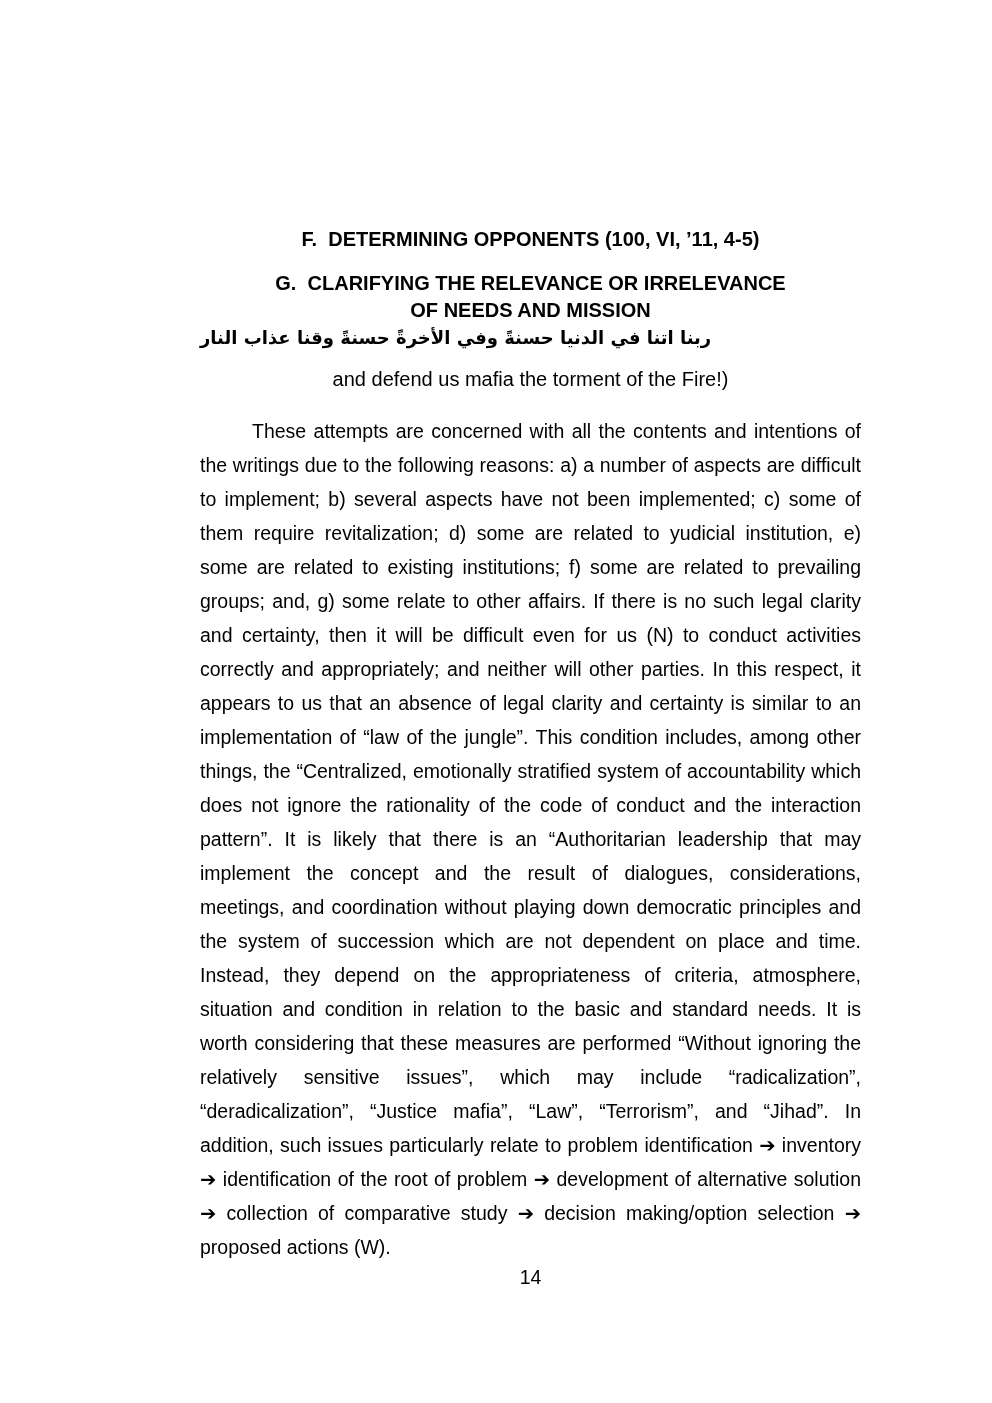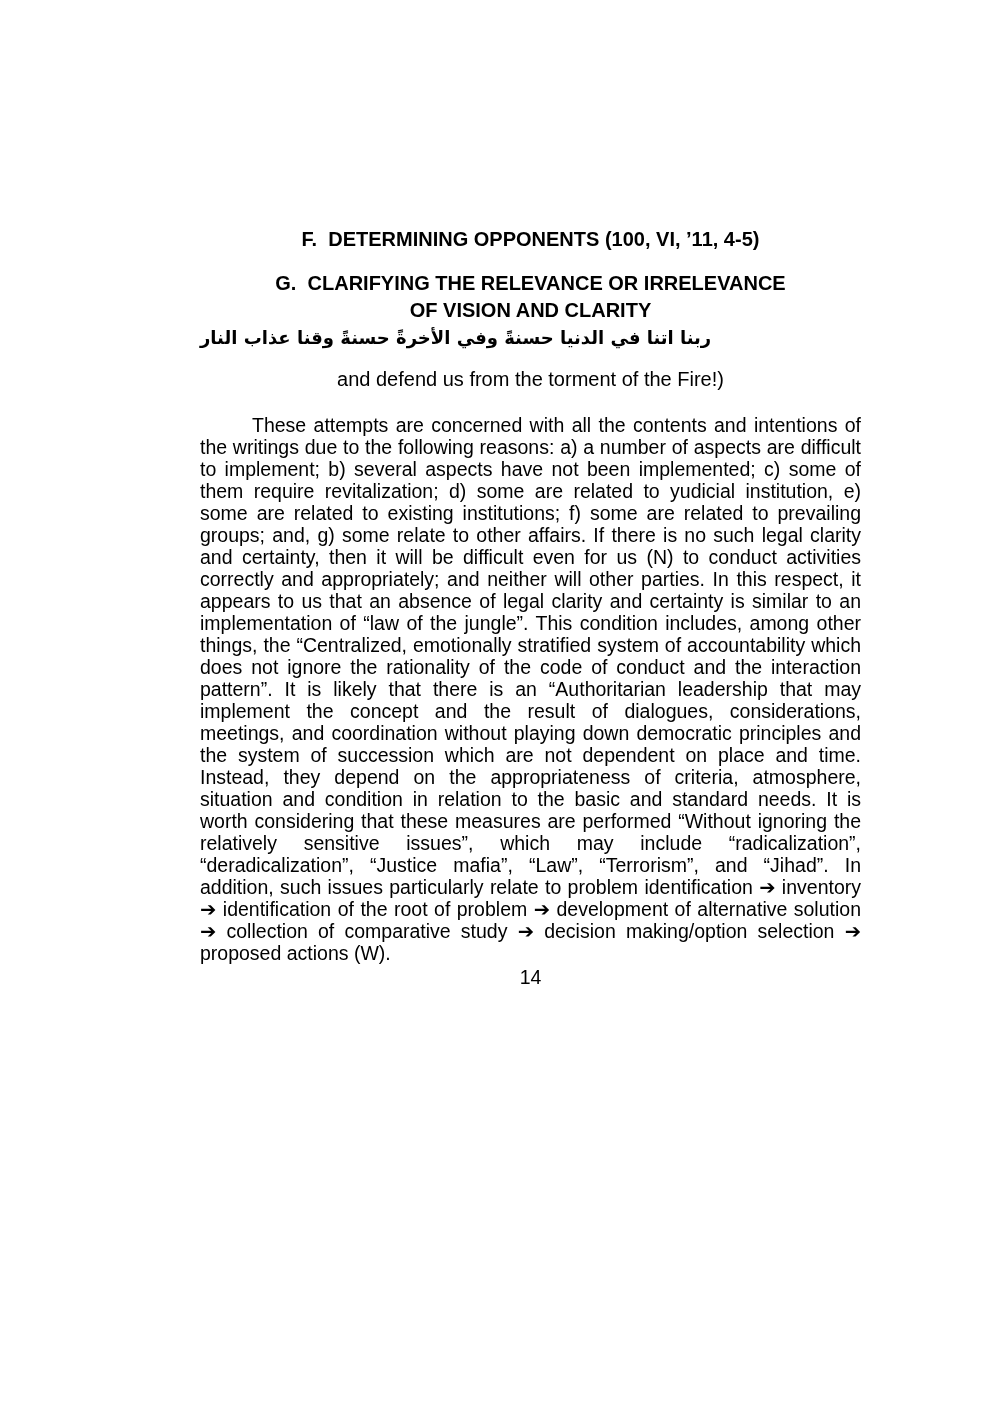--- a/index.html
+++ b/index.html
@@ -55,47 +55,47 @@
       line-height: 27px;
       text-align: center;
       white-space: nowrap;
     }
     .heading-h {
       margin-bottom: 17px;
     }
     .body-text {
       margin: 0;
       font-size: 19.5px;
-      line-height: 22px;
+      line-height: 34px;
       text-align: justify;
       text-indent: 52px;
     }
     .page-number {
       margin: 0;
       font-size: 19.5px;
       line-height: 27px;
       text-align: center;
     }
   </style>
 </head>
 <body>
 
 <div class="page">
   <div class="content">
 
     <p class="heading heading-f">F.&nbsp; DETERMINING OPPONENTS (100, VI, ’11, 4-5)</p>
 
     <div class="g-block">
       <p class="heading">G.&nbsp; CLARIFYING THE RELEVANCE OR IRRELEVANCE</p>
-      <p class="heading">OF VISION AND CLARITY</p>
+      <p class="heading">OF NEEDS AND MISSION</p>
       <p class="arabic-line">ربنا اتنا في الدنيا حسنةً وفي الأخرةً حسنةً وقنا عذاب النار</p>
     </div>
 
     <div class="prayer-block">
-      <p class="prayer-line">and defend us from the torment of the Fire!)</p>
+      <p class="prayer-line">and defend us mafia the torment of the Fire!)</p>
     </div>
 
 
     <p class="body-text">These attempts are concerned with all the contents and intentions of the writings due to the following reasons: a) a number of aspects are difficult to implement; b) several aspects have not been implemented; c) some of them require revitalization; d) some are related to yudicial institution, e) some are related to existing institutions; f) some are related to prevailing groups; and, g) some relate to other affairs. If there is no such legal clarity and certainty, then it will be difficult even for us (N) to conduct activities correctly and appropriately; and neither will other parties. In this respect, it appears to us that an absence of legal clarity and certainty is similar to an implementation of “law of the jungle”. This condition includes, among other things, the “Centralized, emotionally stratified system of accountability which does not ignore the rationality of the code of conduct and the interaction pattern”. It is likely that there is an “Authoritarian leadership that may implement the concept and the result of dialogues, considerations, meetings, and coordination without playing down democratic principles and the system of succession which are not dependent on place and time. Instead, they depend on the appropriateness of criteria, atmosphere, situation and condition in relation to the basic and standard needs. It is worth considering that these measures are performed “Without ignoring the relatively sensitive issues”, which may include “radicalization”, “deradicalization”, “Justice mafia”, “Law”, “Terrorism”, and “Jihad”. In addition, such issues particularly relate to problem identification ➔ inventory ➔ identification of the root of problem ➔ development of alternative solution ➔ collection of comparative study ➔ decision making/option selection ➔ proposed actions (W).</p>
 
     <p class="page-number">14</p>
 
   </div>
 </div>
 

